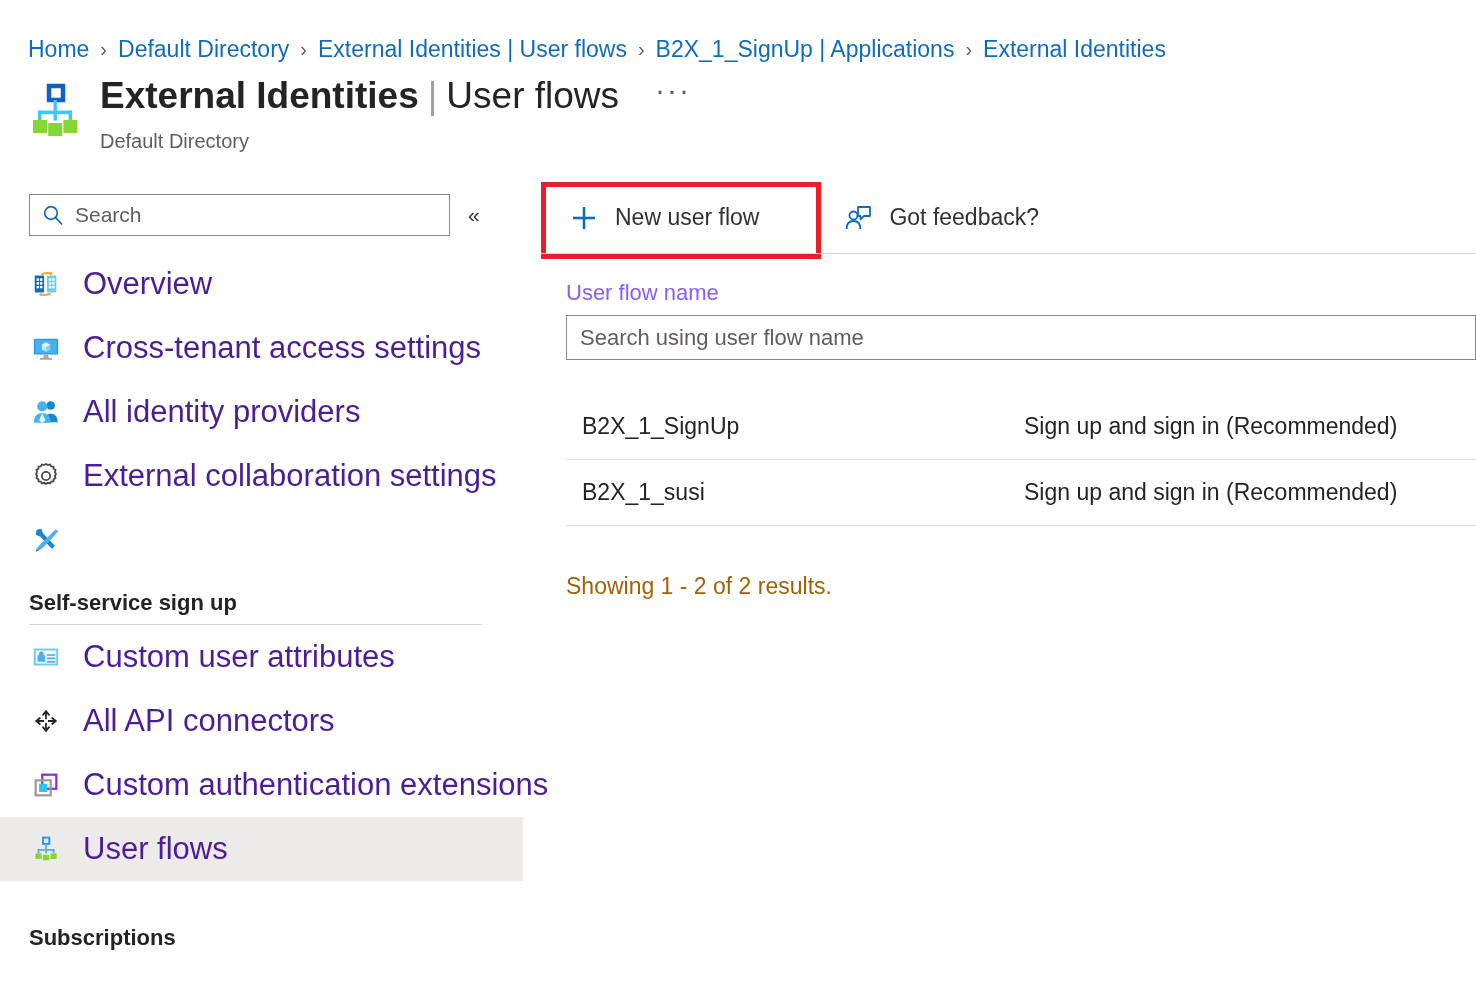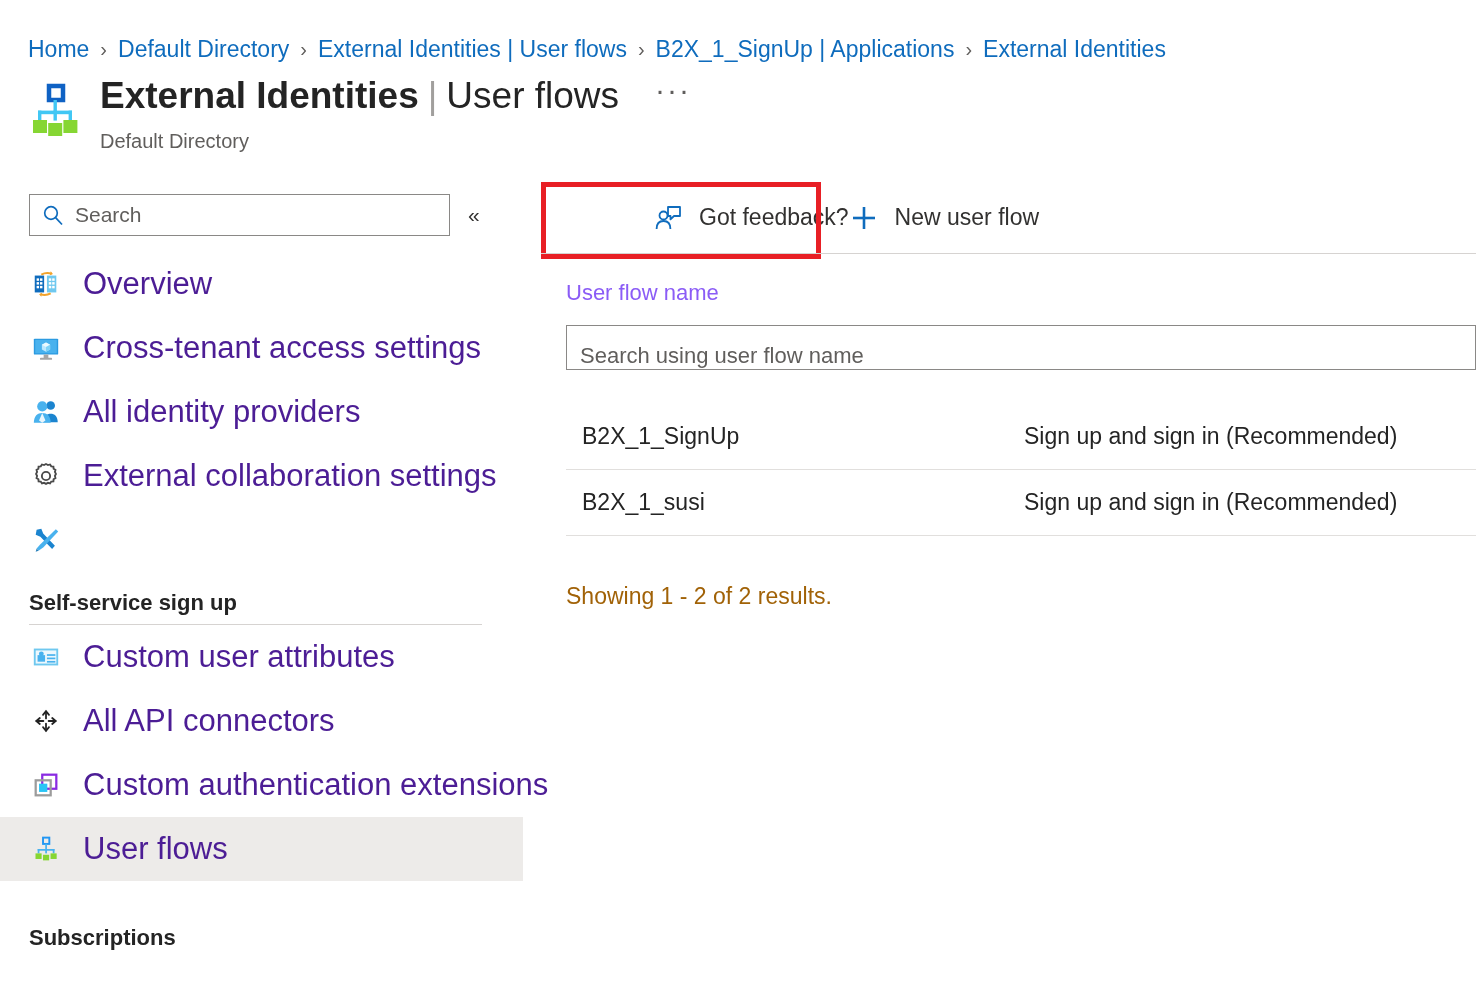--- a/index.html
+++ b/index.html
@@ -213,27 +213,27 @@
     background: #d6d3d1;
   }
 
   #filter-label {
     margin-top: 27px;
     padding-left: 25px;
     font-size: 22px;
     color: #8b5cf6;
   }
   #flow-search {
-    margin-top: 19px;
+    margin-top: 9px;
     margin-left: 25px;
     margin-right: 0;
     height: 45px;
     border: 1px solid #8a8886;
     display: flex;
-    align-items: flex-end;
+    align-items: center;
     padding-left: 13px;
     background: #fff;
   }
   #flow-search .ph {
     font-size: 22px;
     color: #605e5c;
   }
 
   
   #flow-table {
@@ -457,41 +457,41 @@
     </span>
     <span class="lbl">User flows</span>
   </div>
 
   <div class="nav-group-title" style="margin-top:44px;">Subscriptions</div>
 </div>
 
 <div id="main">
 
   <div id="toolbar">
+    <div class="cmd" id="cmd-new">
+      <span class="cmd-ico">
+        <svg viewBox="0 0 30 30" width="30" height="30">
+          <line x1="15" y1="4" x2="15" y2="26" stroke="#0f6cbd" stroke-width="2.6"></line>
+          <line x1="4" y1="15" x2="26" y2="15" stroke="#0f6cbd" stroke-width="2.6"></line>
+        </svg>
+      </span>
+      <span class="cmd-lbl">New user flow</span>
+    </div>
+
     <div class="cmd" id="cmd-feedback">
       <span class="cmd-ico">
         <svg viewBox="0 0 30 30" width="30" height="30">
           <circle cx="10.5" cy="12.5" r="4" fill="none" stroke="#0f6cbd" stroke-width="1.8"></circle>
           <path d="M3.6 26 C3.6 20.5 6.6 18 10.5 18 C14.4 18 17.4 20.5 17.4 26" fill="none" stroke="#0f6cbd" stroke-width="1.8"></path>
           <path d="M15 4 H27 V13 H21 L17.5 16.4 V13 H15 Z" fill="none" stroke="#0f6cbd" stroke-width="1.8" stroke-linejoin="round"></path>
         </svg>
       </span>
       <span class="cmd-lbl">Got feedback?</span>
     </div>
 
-    <div class="cmd" id="cmd-new">
-      <span class="cmd-ico">
-        <svg viewBox="0 0 30 30" width="30" height="30">
-          <line x1="15" y1="4" x2="15" y2="26" stroke="#0f6cbd" stroke-width="2.6"></line>
-          <line x1="4" y1="15" x2="26" y2="15" stroke="#0f6cbd" stroke-width="2.6"></line>
-        </svg>
-      </span>
-      <span class="cmd-lbl">New user flow</span>
-    </div>
-
     <div id="highlight-box"></div>
   </div>
   <div id="toolbar-rule"></div>
 
   <div id="filter-label">User flow name</div>
   <div id="flow-search">
     <span class="ph">Search using user flow name</span>
   </div>
 
   <div id="flow-table">

